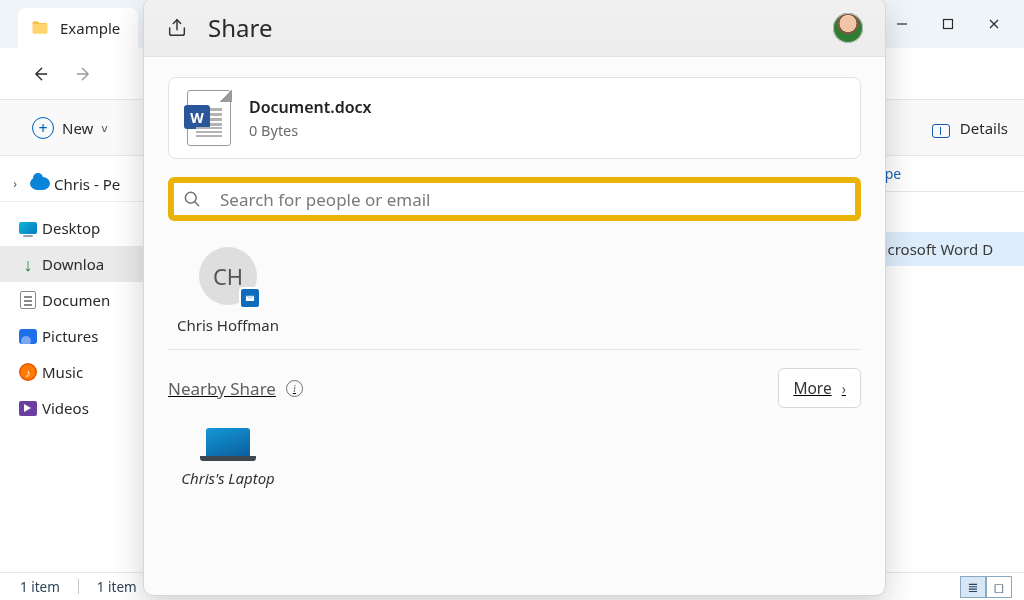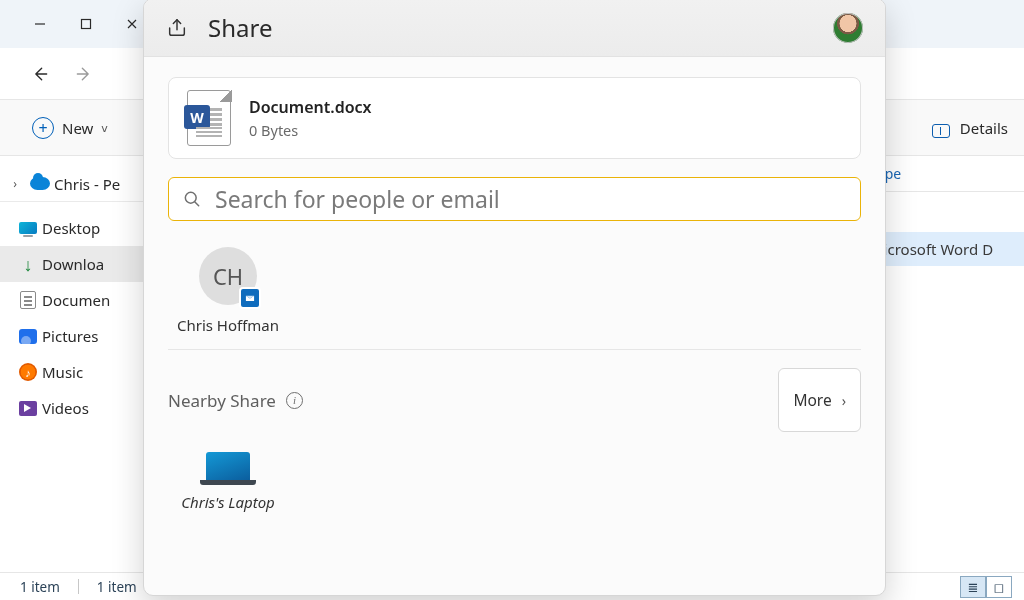--- a/index.html
+++ b/index.html
@@ -71,48 +71,57 @@
 .filecard { border:1px solid #e3e3e3; border-radius:8px; display:flex; align-items:center; gap:18px; padding:12px 18px; background:#fff; }
 .docicon { width:44px; height:56px; border:1.5px solid #9a9a9a; border-radius:3px; position:relative; background:#fff; }
 .docicon::before{content:"";position:absolute;right:-1.5px;top:-1.5px;width:12px;height:12px;background:linear-gradient(135deg,transparent 48%,#9a9a9a 50%);}
 .docicon::after{content:"";position:absolute;left:8px;right:8px;top:36px;height:1.5px;background:#b3b3b3;box-shadow:0 4px 0 #b3b3b3,0 8px 0 #b3b3b3;}
 .wbadge { position:absolute; left:-4px; top:14px; width:26px; height:24px; background:#2b579a; color:#fff; border-radius:3px; display:flex; align-items:center; justify-content:center; font-weight:700; font-size:14px; }
 .wbadge::after{content:"";position:absolute;right:-12px;top:3px;height:3px;width:12px;background:#b3b3b3;box-shadow:0 5px 0 #b3b3b3,0 10px 0 #b3b3b3,0 15px 0 #b3b3b3;}
 .fname { font-size:16px; color:#222; font-weight:600; }
 .fsize { font-size:14.5px; color:#6a6a6a; margin-top:2px; }
 
 .searchbox { position:relative; }
-.searchbox input { width:100%; height:44px; border:1px solid #eab308; border-radius:6px; padding:0 16px 0 46px; font-size:23px; color:#333; outline:none; background:#fff; }
+.searchbox input { width:100%; height:44px; border:6px solid #eab308; border-radius:6px; padding:0 16px 0 46px; font-size:17px; color:#333; outline:none; background:#fff; }
 .searchbox input::placeholder { color:#7a7a7a; }
 .searchbox .mag { position:absolute; left:14px; top:50%; transform:translateY(-50%); width:20px; height:20px; color:#707070; }
 
 .people-row { display:flex; gap:26px; padding:8px 0 14px; border-bottom:1px solid #e6e6e6; }
 .person { width:120px; display:flex; flex-direction:column; align-items:center; gap:10px; }
 .person .bubble { width:58px; height:58px; border-radius:50%; background:#dedede; display:flex; align-items:center; justify-content:center; font-size:22px; color:#555; position:relative; }
 .person .badge { position:absolute; right:-4px; bottom:-4px; width:22px; height:22px; background:#0f6cbd; border-radius:4px; border:2px solid #fff; display:flex; align-items:center; justify-content:center;}
 .person .badge svg { width:14px; height:14px; }
 .person .pname { font-size:15px; color:#333; text-align:left; }
 
-.nearby-head { display:flex; align-items:center; gap:10px; }
+.nearby-head { display:flex; align-items:center; gap:10px;text-decoration:underline; }
 .nearby-head .title { font-size:17px; color:#5f5f5f; }
 .info-icon { width:17px; height:17px; border:1.4px solid #6f6f6f; border-radius:50%; display:flex; align-items:center; justify-content:center; font-size:11px; color:#6f6f6f; font-style:italic; font-family:Georgia,serif; }
-.more-btn { margin-left:auto; display:flex; align-items:center; gap:10px; padding:20px 14px; border:1px solid #d8d8d8; border-radius:6px; font-size:15.5px; color:#333; background:#fff;}
+.more-btn { margin-left:auto; display:flex; align-items:center; gap:10px; padding:8px 14px; border:1px solid #d8d8d8; border-radius:6px; font-size:15.5px; color:#333; background:#fff;}
 .more-btn .chev { font-size:14px; color:#555; }
 
 .devices-row { display:flex; gap:26px; padding-top:2px;font-style:italic; }
 .device { width:120px; display:flex; flex-direction:column; align-items:center; gap:12px; }
 .laptop { width:44px; height:28px; background:linear-gradient(160deg,#1499d6,#0b5e9e); border-radius:3px 3px 0 0; position:relative; }
 .laptop::after{content:"";position:absolute;left:-6px;right:-6px;bottom:-5px;height:5px;background:#3e4750;border-radius:0 0 3px 3px;}
 .device .dname { font-size:15px; color:#333; text-align:center; }
 </style>
 </head>
 <body>
 
 <div class="explorer">
   <div class="titlebar">
+    <div class="tab">
+      <span class="folder-icon">
+        <svg viewBox="0 0 24 24" width="20" height="20">
+            <path fill="#f8c146" d="M3 6a2 2 0 0 1 2-2h4l2 2h8a2 2 0 0 1 2 2H3z"></path>
+            <path fill="#ffd66e" d="M3 8h18v9a2 2 0 0 1-2 2H5a2 2 0 0 1-2-2z"></path>
+          </svg>
+      </span>
+      <span>Example</span>
+    </div>
     <div class="win-controls">
       <button class="win-btn">
           <svg width="12" height="12" viewBox="0 0 12 12">
             <path stroke="#2a2a2a" stroke-width="1.2" d="M1 6h10"></path>
           </svg>
         </button>
       <button class="win-btn">
           <svg width="12" height="12" viewBox="0 0 12 12">
             <rect x="1.5" y="1.5" width="9" height="9" fill="none" stroke="#2a2a2a" stroke-width="1.2"></rect>
           </svg>

